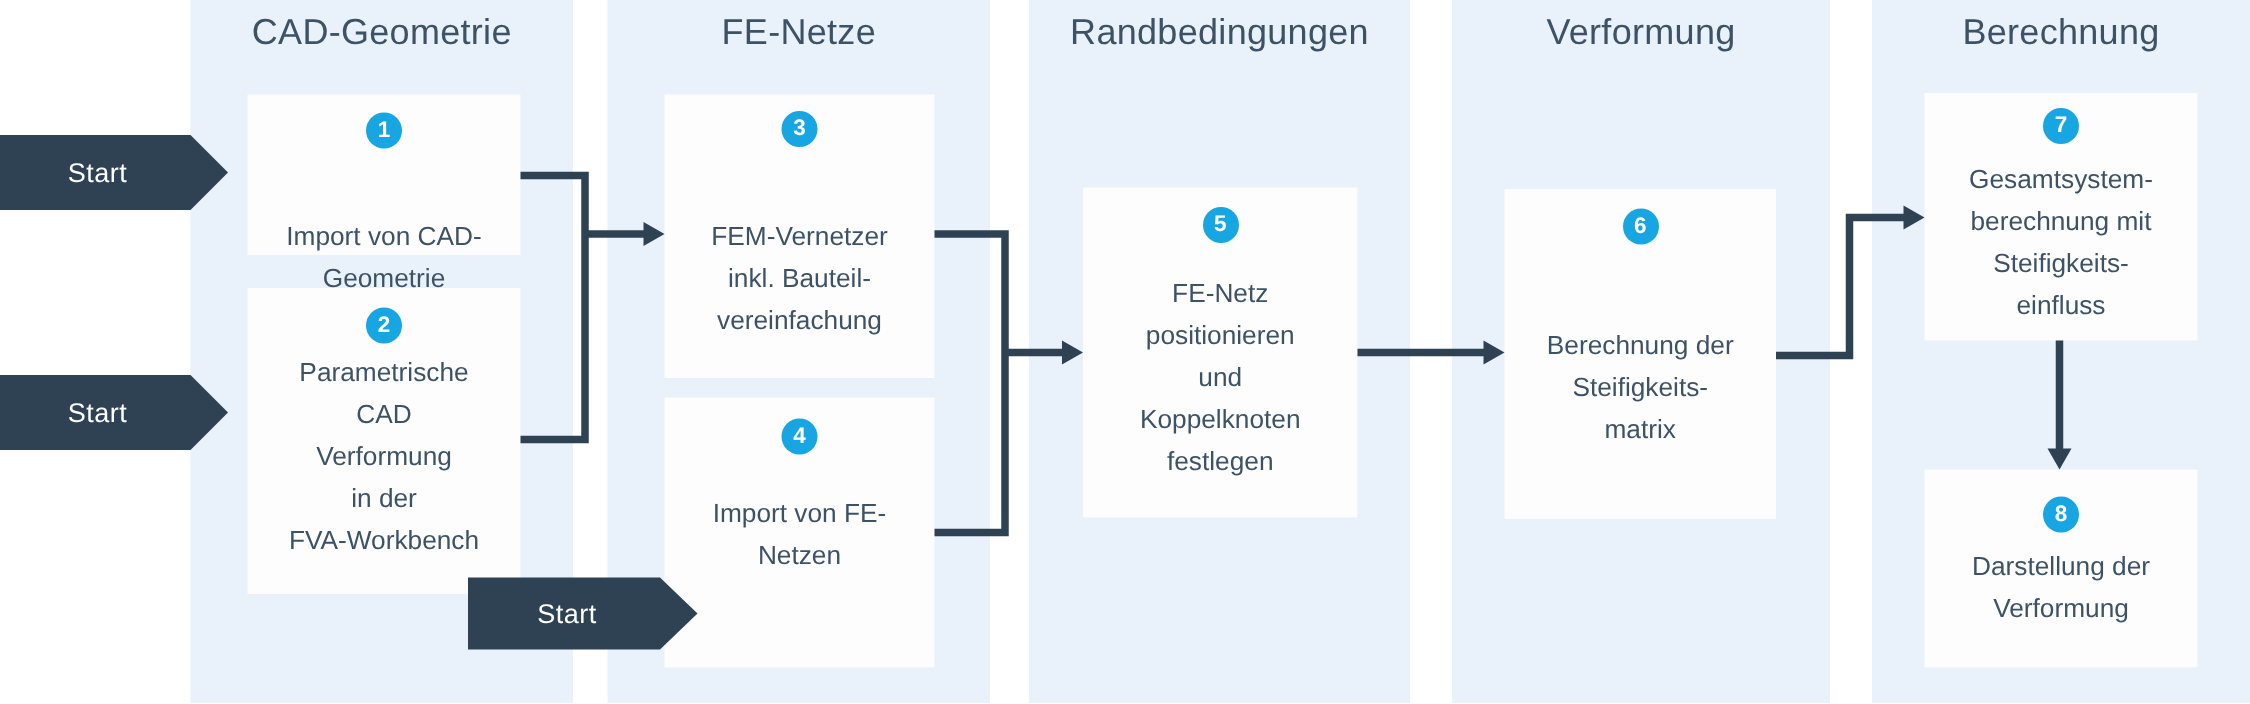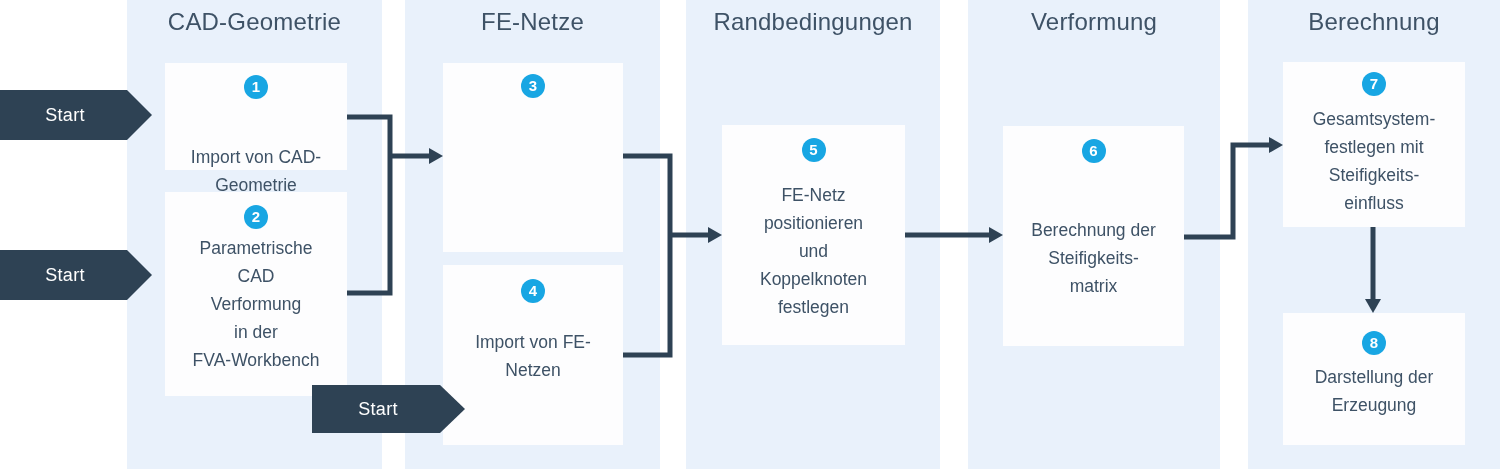--- a/index.html
+++ b/index.html
@@ -107,20 +107,23 @@
     <div class="badge" style="top:13px;">2</div>
     <div class="box-text" style="top:42px;">Parametrische
 CAD
 Verformung
 in der
 FVA-Workbench</div>
   </div>
 
   <div class="step-box" style="left:443px; top:63px; width:180px; height:189px;">
     <div class="badge" style="top:11px;">3</div>
+    <div class="box-text" style="top:80px;">FEM-Vernetzer
+inkl. Bauteil-
+vereinfachung</div>
   </div>
 
   <div class="step-box" style="left:443px; top:265px; width:180px; height:180px;">
     <div class="badge" style="top:14px;">4</div>
     <div class="box-text" style="top:63px;">Import von FE-
 Netzen</div>
   </div>
 
   <div class="step-box" style="left:722px; top:125px; width:183px; height:220px;">
     <div class="badge" style="top:13px;">5</div>
@@ -134,29 +137,29 @@
   <div class="step-box" style="left:1003px; top:126px; width:181px; height:220px;">
     <div class="badge" style="top:13px;">6</div>
     <div class="box-text" style="top:70px;margin-top:20px;">Berechnung der
 Steifigkeits-
 matrix</div>
   </div>
 
   <div class="step-box" style="left:1283px; top:62px; width:182px; height:165px;">
     <div class="badge" style="top:10px;">7</div>
     <div class="box-text" style="top:43px;">Gesamtsystem-
-festlegen mit
+berechnung mit
 Steifigkeits-
 einfluss</div>
   </div>
 
   <div class="step-box" style="left:1283px; top:313px; width:182px; height:132px;">
     <div class="badge" style="top:18px;">8</div>
     <div class="box-text" style="top:50px;">Darstellung der
-Erzeugung</div>
+Verformung</div>
   </div>
 
   <svg class="overlay" width="1500" height="469" viewBox="0 0 1500 469">
     <g stroke="#2e4254" stroke-width="5" fill="none">
 
       <polyline points="347,117 390,117 390,293 347,293"></polyline>
       <line x1="390" y1="156" x2="432" y2="156"></line>
 
       <polyline points="623,156 670,156 670,355 623,355"></polyline>
       <line x1="670" y1="235" x2="711" y2="235"></line>

